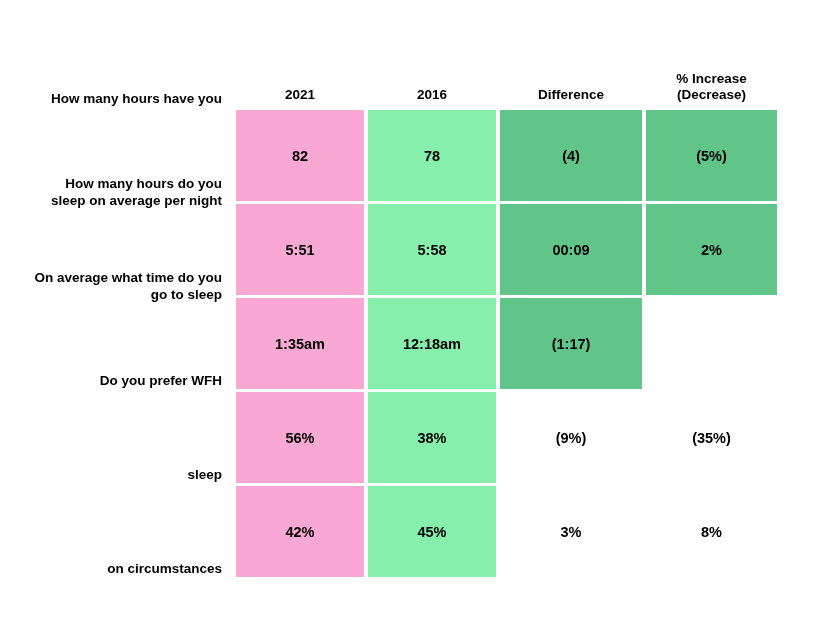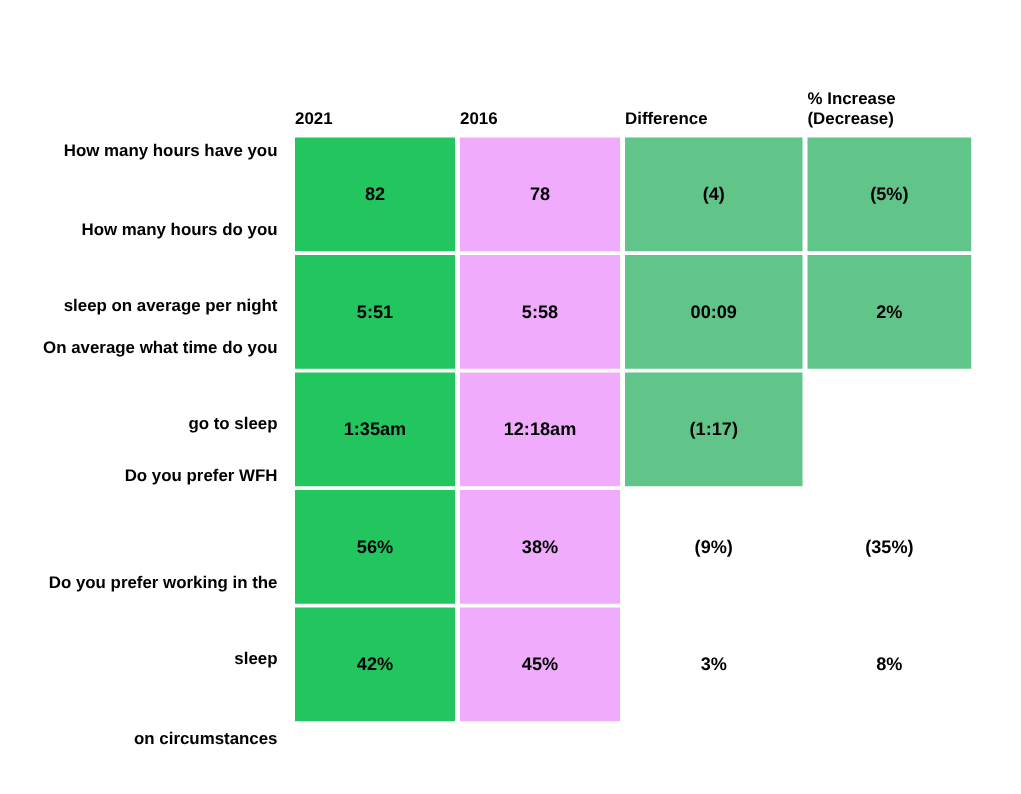--- a/index.html
+++ b/index.html
@@ -29,40 +29,40 @@
     top: 52px;
     width: 547px;
   }
 
   
   thead th {
     padding: 0 0 4px 0;
     font-size: 13.5px;
     font-weight: bold;
     color: #000000;
-    text-align: left;
+    text-align: center;
     vertical-align: bottom;
     line-height: 1.18;
     height: 48px;
     background: transparent;
   }
 
   tbody td {
     height: 91px;
     font-size: 14.5px;
     font-weight: bold;
     color: #000000;
     text-align: center;
     vertical-align: middle;
     padding: 0;
   }
 
   
-  td.col-2021 { background: #22c55e; width: 128px; }
-  td.col-2022 { background: #f0abfc; width: 128px; }
+  td.col-2021 { background: #f9a8d4; width: 128px; }
+  td.col-2022 { background: #86efac; width: 128px; }
   td.col-diff { background: transparent; width: 142px; }
   td.col-pct  { background: transparent; width: 131px; }
 
   td.hl { background: #61c489; }
 
   th.col-2021 { width: 128px; }
   th.col-2022 { width: 128px; }
   th.col-diff { width: 142px; }
   th.col-pct  { width: 131px; }
 
@@ -79,21 +79,21 @@
     align-items: center;
     justify-content: flex-end;
     text-align: right;
     font-size: 13.5px;
     font-weight: bold;
     color: #000000;
     line-height: 1.24;
     padding-right: 6px;
     box-sizing: border-box;
   }
-  .row-label span { display: block; margin-top: 44px; }
+  .row-label span { display: block; }
 </style>
 </head>
 <body>
 
 <div id="table-wrap">
 
   <div class="row-labels">
     <div class="row-label">
       <div>
         <span>How many hours have you</span>
@@ -112,21 +112,20 @@
       </div>
     </div>
     <div class="row-label">
       <div>
         <span>Do you prefer WFH</span>
         <span></span>
       </div>
     </div>
     <div class="row-label">
       <div>
-        <span>Do you prefer working in the</span>
         <span>sleep</span>
       </div>
     </div>
     <div class="row-label">
       <div>
         <span>on circumstances</span>
       </div>
     </div>
   </div>
 

